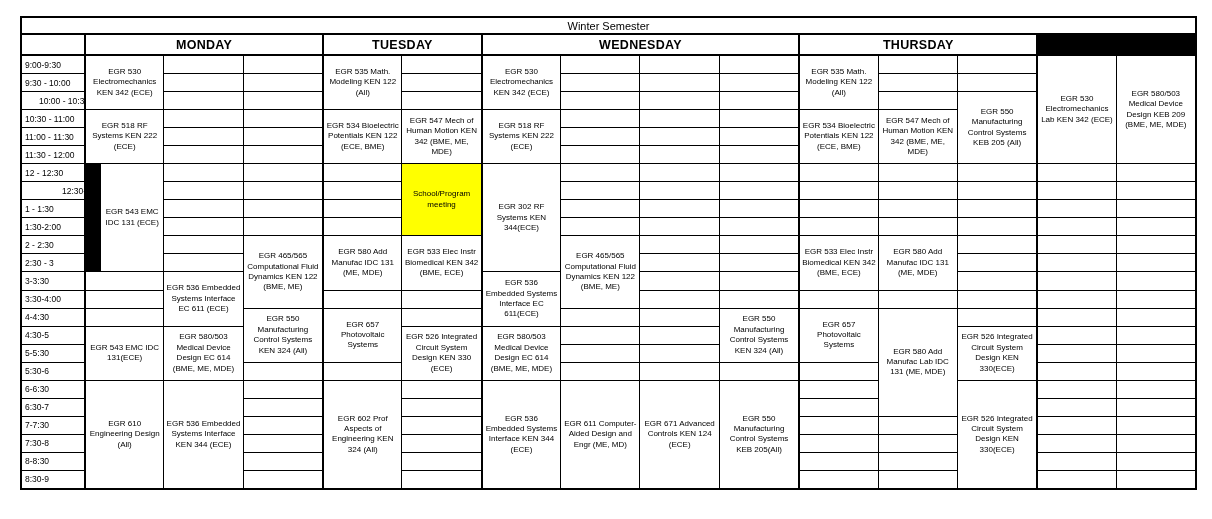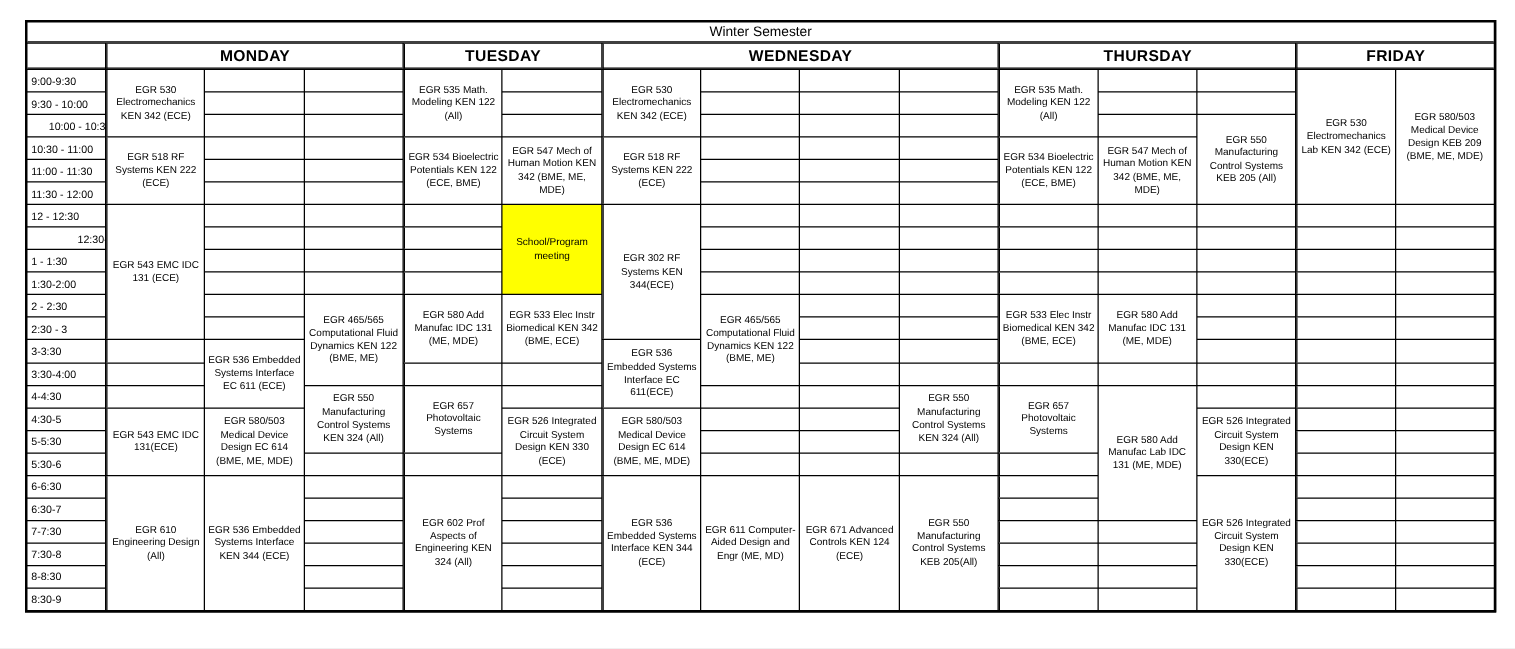--- a/index.html
+++ b/index.html
@@ -27,21 +27,20 @@
 
 <div class="table-wrap">
   <div class="grid">
     <div class="cell title-cell hdr-b">Winter Semester</div>
 
   <div class="cell hdr-b" style="grid-area: 2 / 1;"></div>
       <div class="cell day-header day-start" style="grid-area: 2 / 2 / auto / span 3;">MONDAY</div>
       <div class="cell day-header day-start" style="grid-area: 2 / 5 / auto / span 2;">TUESDAY</div>
       <div class="cell day-header day-start" style="grid-area: 2 / 7 / auto / span 4;">WEDNESDAY</div>
       <div class="cell day-header day-start" style="grid-area: 2 / 11 / auto / span 3;">THURSDAY</div>
-      <div class="cell day-header day-start" style="grid-area: 2 / 14 / auto / span 2;">FRIDAY</div>
       <div class="cell time-cell" style="grid-area: 3 / 1;">9:00-9:30</div>
       <div class="cell time-cell" style="grid-area: 4 / 1;">9:30 - 10:00</div>
       <div class="cell time-cell" style="grid-area: 5 / 1; padding-left: 17px;">10:00 - 10:30</div>
       <div class="cell time-cell" style="grid-area: 6 / 1;">10:30 - 11:00</div>
       <div class="cell time-cell" style="grid-area: 7 / 1;">11:00 - 11:30</div>
       <div class="cell time-cell" style="grid-area: 8 / 1;">11:30 - 12:00</div>
       <div class="cell time-cell" style="grid-area: 9 / 1;">12 - 12:30</div>
       <div class="cell time-cell" style="grid-area: 10 / 1; padding-left: 40px;">12:30-1:00</div>
       <div class="cell time-cell" style="grid-area: 11 / 1;">1 - 1:30</div>
       <div class="cell time-cell" style="grid-area: 12 / 1;">1:30-2:00</div>
@@ -54,21 +53,21 @@
       <div class="cell time-cell" style="grid-area: 19 / 1;">5-5:30</div>
       <div class="cell time-cell" style="grid-area: 20 / 1;">5:30-6</div>
       <div class="cell time-cell" style="grid-area: 21 / 1;">6-6:30</div>
       <div class="cell time-cell" style="grid-area: 22 / 1;">6:30-7</div>
       <div class="cell time-cell" style="grid-area: 23 / 1;">7-7:30</div>
       <div class="cell time-cell" style="grid-area: 24 / 1;">7:30-8</div>
       <div class="cell time-cell" style="grid-area: 25 / 1;">8-8:30</div>
       <div class="cell time-cell" style="grid-area: 26 / 1;">8:30-9</div>
       <div class="cell course day-start" style="grid-area: 3 / 2 / span 3;">EGR 530 Electromechanics KEN 342 (ECE)</div>
       <div class="cell course day-start" style="grid-area: 6 / 2 / span 3;">EGR 518 RF Systems KEN 222 (ECE)</div>
-      <div class="cell course day-start" style="grid-area: 9 / 2 / span 6;">EGR 543 EMC IDC 131 (ECE)</div>
+      <div class="cell course day-start" style="grid-area: 9 / 2 / span 6; margin-left: 15px;">EGR 543 EMC IDC 131 (ECE)</div>
       <div class="cell course day-start" style="grid-area: 18 / 2 / span 3;">EGR 543 EMC IDC 131(ECE)</div>
       <div class="cell course day-start" style="grid-area: 21 / 2 / span 6;">EGR 610 Engineering Design (All)</div>
       <div class="cell course" style="grid-area: 15 / 3 / span 3;">EGR 536 Embedded Systems Interface EC 611 (ECE)</div>
       <div class="cell course" style="grid-area: 18 / 3 / span 3;">EGR 580/503 Medical Device Design EC 614 (BME, ME, MDE)</div>
       <div class="cell course" style="grid-area: 21 / 3 / span 6;">EGR 536 Embedded Systems Interface KEN 344 (ECE)</div>
       <div class="cell course" style="grid-area: 13 / 4 / span 4;">EGR 465/565 Computational Fluid Dynamics KEN 122 (BME, ME)</div>
       <div class="cell course" style="grid-area: 17 / 4 / span 3;">EGR 550 Manufacturing Control Systems KEN 324 (All)</div>
       <div class="cell course day-start" style="grid-area: 3 / 5 / span 3;">EGR 535 Math. Modeling KEN 122 (All)</div>
       <div class="cell course day-start" style="grid-area: 6 / 5 / span 3;">EGR 534 Bioelectric Potentials KEN 122 (ECE, BME)</div>
       <div class="cell course day-start" style="grid-area: 13 / 5 / span 3;">EGR 580 Add Manufac IDC 131 (ME, MDE)</div>

